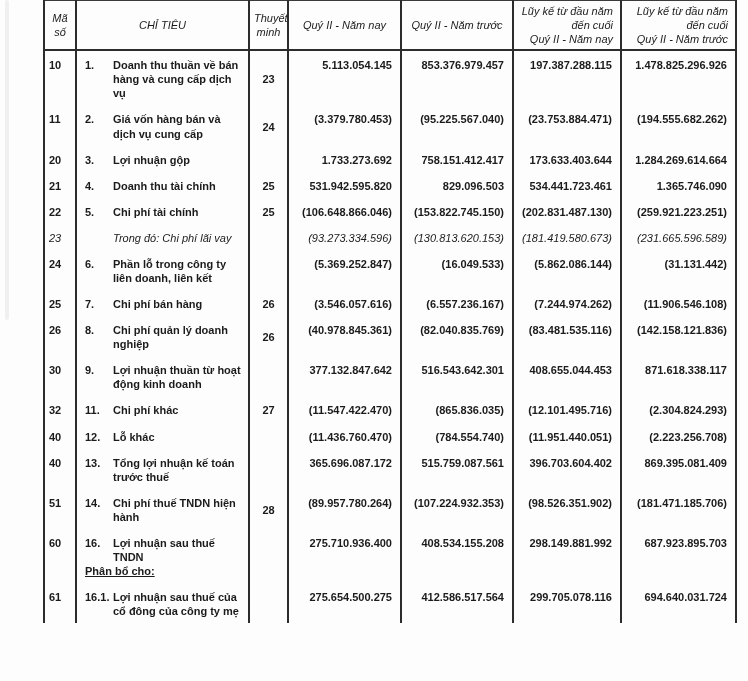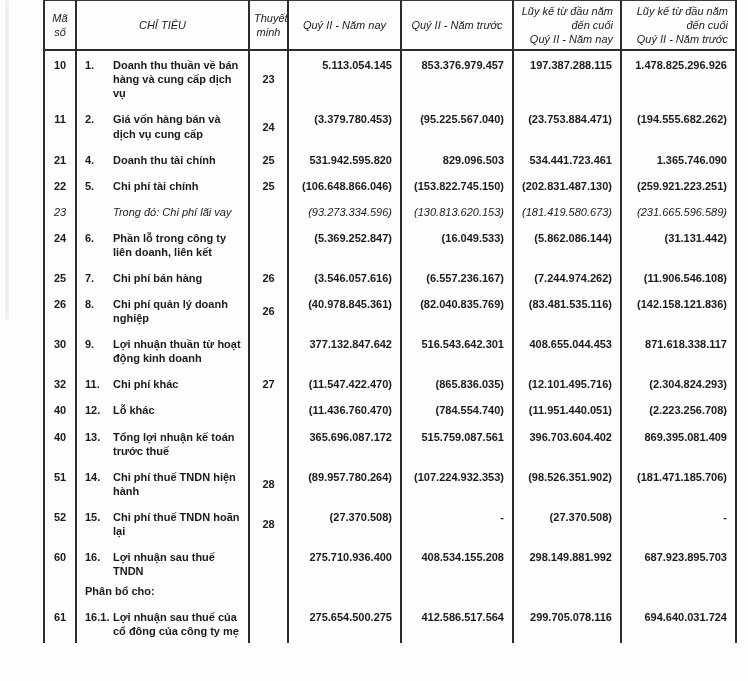--- a/index.html
+++ b/index.html
@@ -33,26 +33,26 @@
     font-style: italic;
     font-weight: normal;
     vertical-align: middle;
     white-space: pre-line;
     padding: 3px 4px;
     height: 38px;
   }
   .fin thead th.h-right { text-align: right; vertical-align: top; padding-right: 7px; border-radius: 21px; }
   .fin thead th.h-center { text-align: center; }
   .fin tbody td { padding: 7px 4px 5px 4px; font-weight: bold; vertical-align: top; }
-  .c-code { text-align: center; }
+  .c-code { }
   .c-label { padding-left: 8px !important; padding-right: 6px !important; }
   .lbl-line { display: flex; align-items: flex-start; }
   .lbl-no { flex: 0 0 auto; min-width: 26px; padding-right: 2px; }
   .lbl-tx { flex: 1 1 auto; }
-  .lbl-sub { display: block; margin-top: 6px; }
+  .lbl-sub { display: block; margin-top: 0; text-decoration: underline; }
   .c-note { text-align: center; vertical-align: middle !important; }
   .c-val { text-align: right; padding-right: 8px !important; white-space: nowrap; }
   tr.italic td, tr.italic .lbl-tx { font-style: italic; font-weight: normal; }
 </style>
 </head>
 <body>
 
 <div class="page">
   <div class="scan-shadow"></div>
 
@@ -108,20 +108,35 @@
         </span>
 
       </td>
       <td class="c-note">24</td>
       <td class="c-val">(3.379.780.453)</td>
       <td class="c-val">(95.225.567.040)</td>
       <td class="c-val">(23.753.884.471)</td>
       <td class="c-val">(194.555.682.262)</td>
     </tr>
         <tr>
+      <td class="c-code">20</td>
+      <td class="c-label">
+        <span class="lbl-line">
+          <span class="lbl-no">3.</span>
+          <span class="lbl-tx">Lợi nhuận gộp</span>
+        </span>
+
+      </td>
+      <td class="c-note"></td>
+      <td class="c-val">1.733.273.692</td>
+      <td class="c-val">758.151.412.417</td>
+      <td class="c-val">173.633.403.644</td>
+      <td class="c-val">1.284.269.614.664</td>
+    </tr>
+        <tr>
       <td class="c-code">21</td>
       <td class="c-label">
         <span class="lbl-line">
           <span class="lbl-no">4.</span>
           <span class="lbl-tx">Doanh thu tài chính</span>
         </span>
 
       </td>
       <td class="c-note">25</td>
       <td class="c-val">531.942.595.820</td>
@@ -273,35 +288,20 @@
         </span>
 
       </td>
       <td class="c-note">28</td>
       <td class="c-val">(89.957.780.264)</td>
       <td class="c-val">(107.224.932.353)</td>
       <td class="c-val">(98.526.351.902)</td>
       <td class="c-val">(181.471.185.706)</td>
     </tr>
         <tr>
-      <td class="c-code">52</td>
-      <td class="c-label">
-        <span class="lbl-line">
-          <span class="lbl-no">15.</span>
-          <span class="lbl-tx">Chi phí thuế TNDN hoãn lại</span>
-        </span>
-
-      </td>
-      <td class="c-note">28</td>
-      <td class="c-val">(27.370.508)</td>
-      <td class="c-val">-</td>
-      <td class="c-val">(27.370.508)</td>
-      <td class="c-val">-</td>
-    </tr>
-        <tr>
       <td class="c-code">60</td>
       <td class="c-label">
         <span class="lbl-line">
           <span class="lbl-no">16.</span>
           <span class="lbl-tx">Lợi nhuận sau thuế TNDN</span>
         </span>
         <span class="lbl-sub">Phân bổ cho:</span>
       </td>
       <td class="c-note"></td>
       <td class="c-val">275.710.936.400</td>

